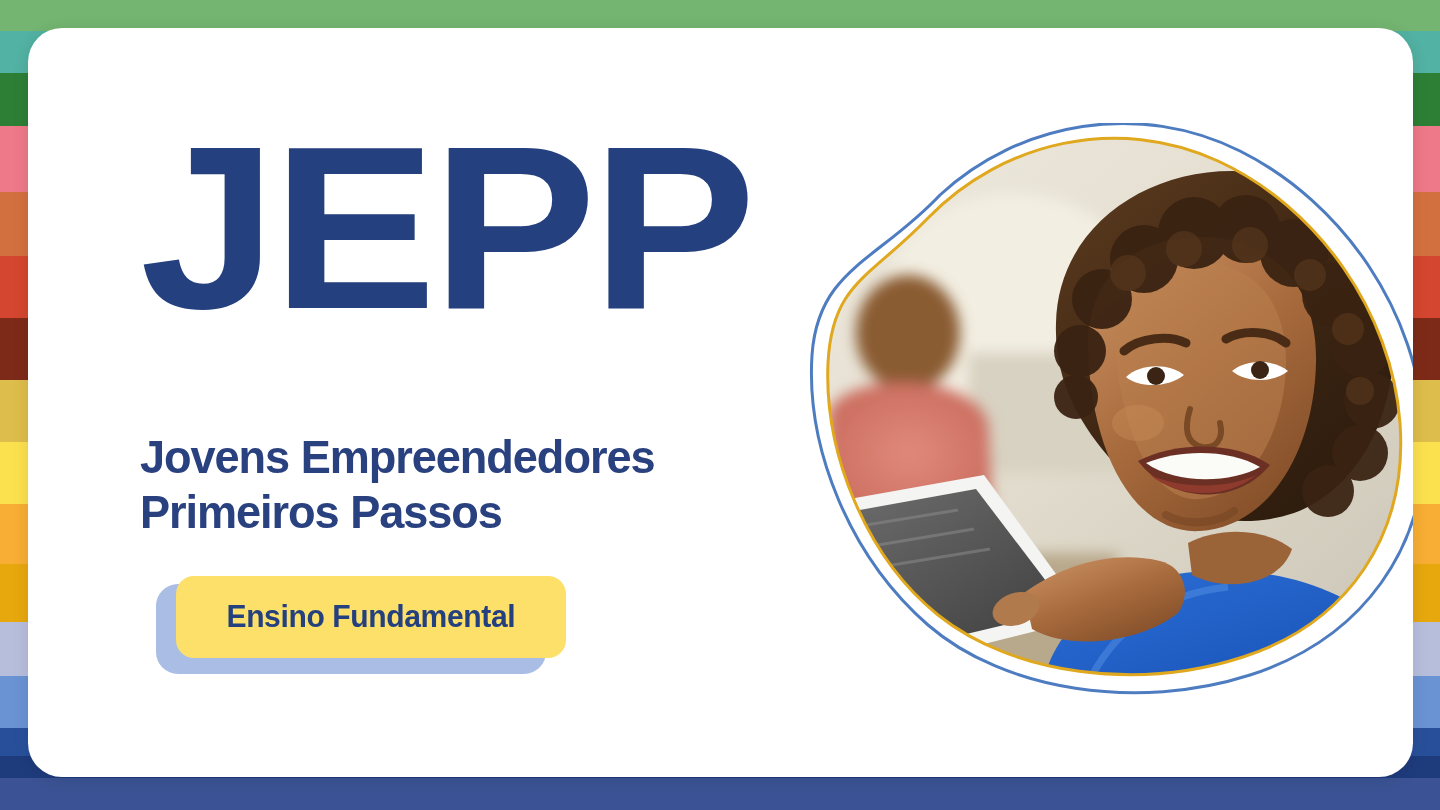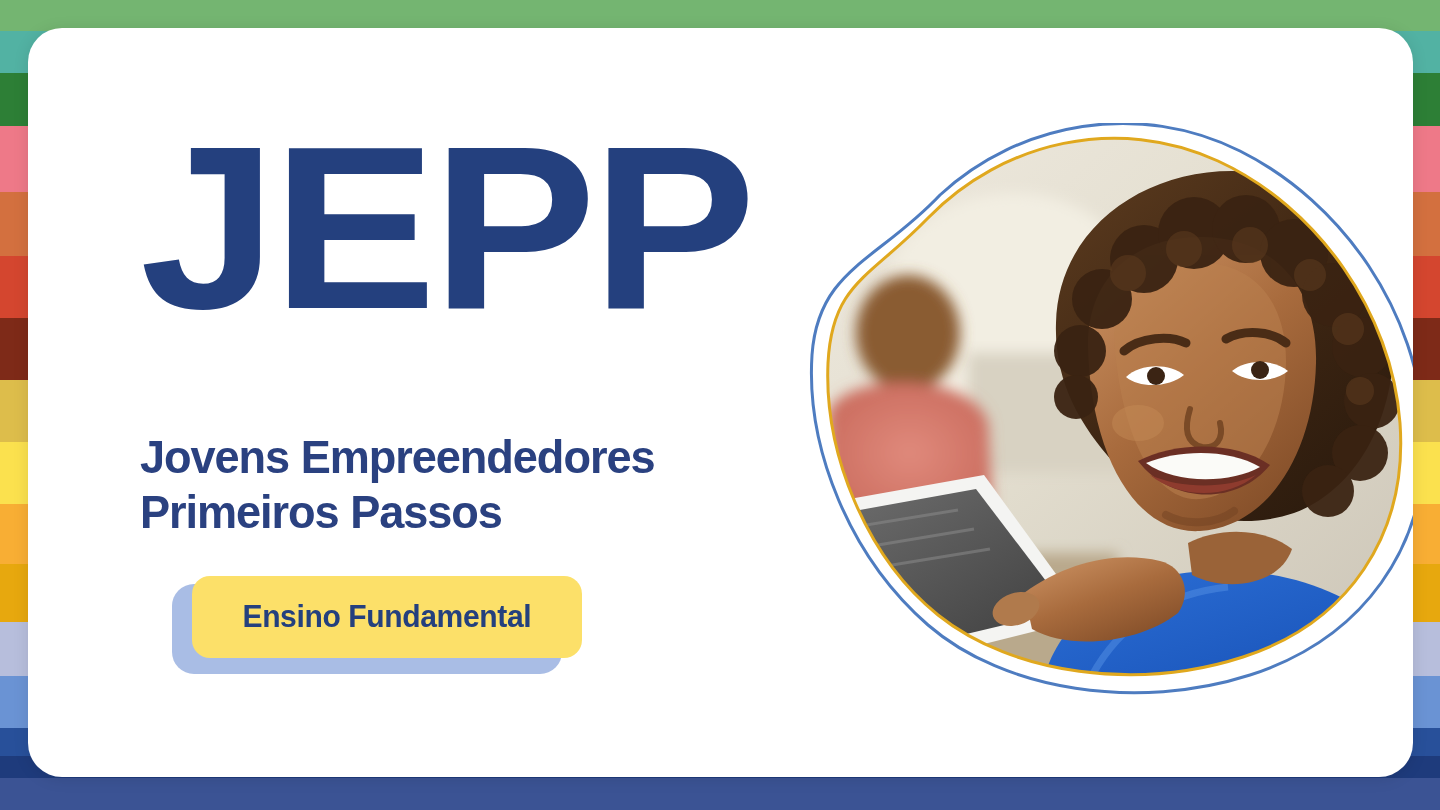--- a/index.html
+++ b/index.html
@@ -46,21 +46,21 @@
     font-size:47px;
     line-height:1.17;
     letter-spacing:-1.1px;
     color:#2A4180;
     transform:scaleX(.96);
     transform-origin:left top;
     white-space:pre-line;
   }
 
   
-  .badge-wrap{position:absolute;left:116px;top:548px;width:420px;height:104px;}
+  .badge-wrap{position:absolute;left:100px;top:548px;width:420px;height:104px;}
   .badge-back{
     position:absolute;left:28px;top:8px;
     width:390px;height:90px;
     background:#A9BDE5;border-radius:22px;
   }
   .badge-front{
     position:absolute;left:48px;top:0px;
     width:390px;height:82px;
     background:#FCE069;border-radius:18px;
     display:flex;align-items:center;justify-content:center;

